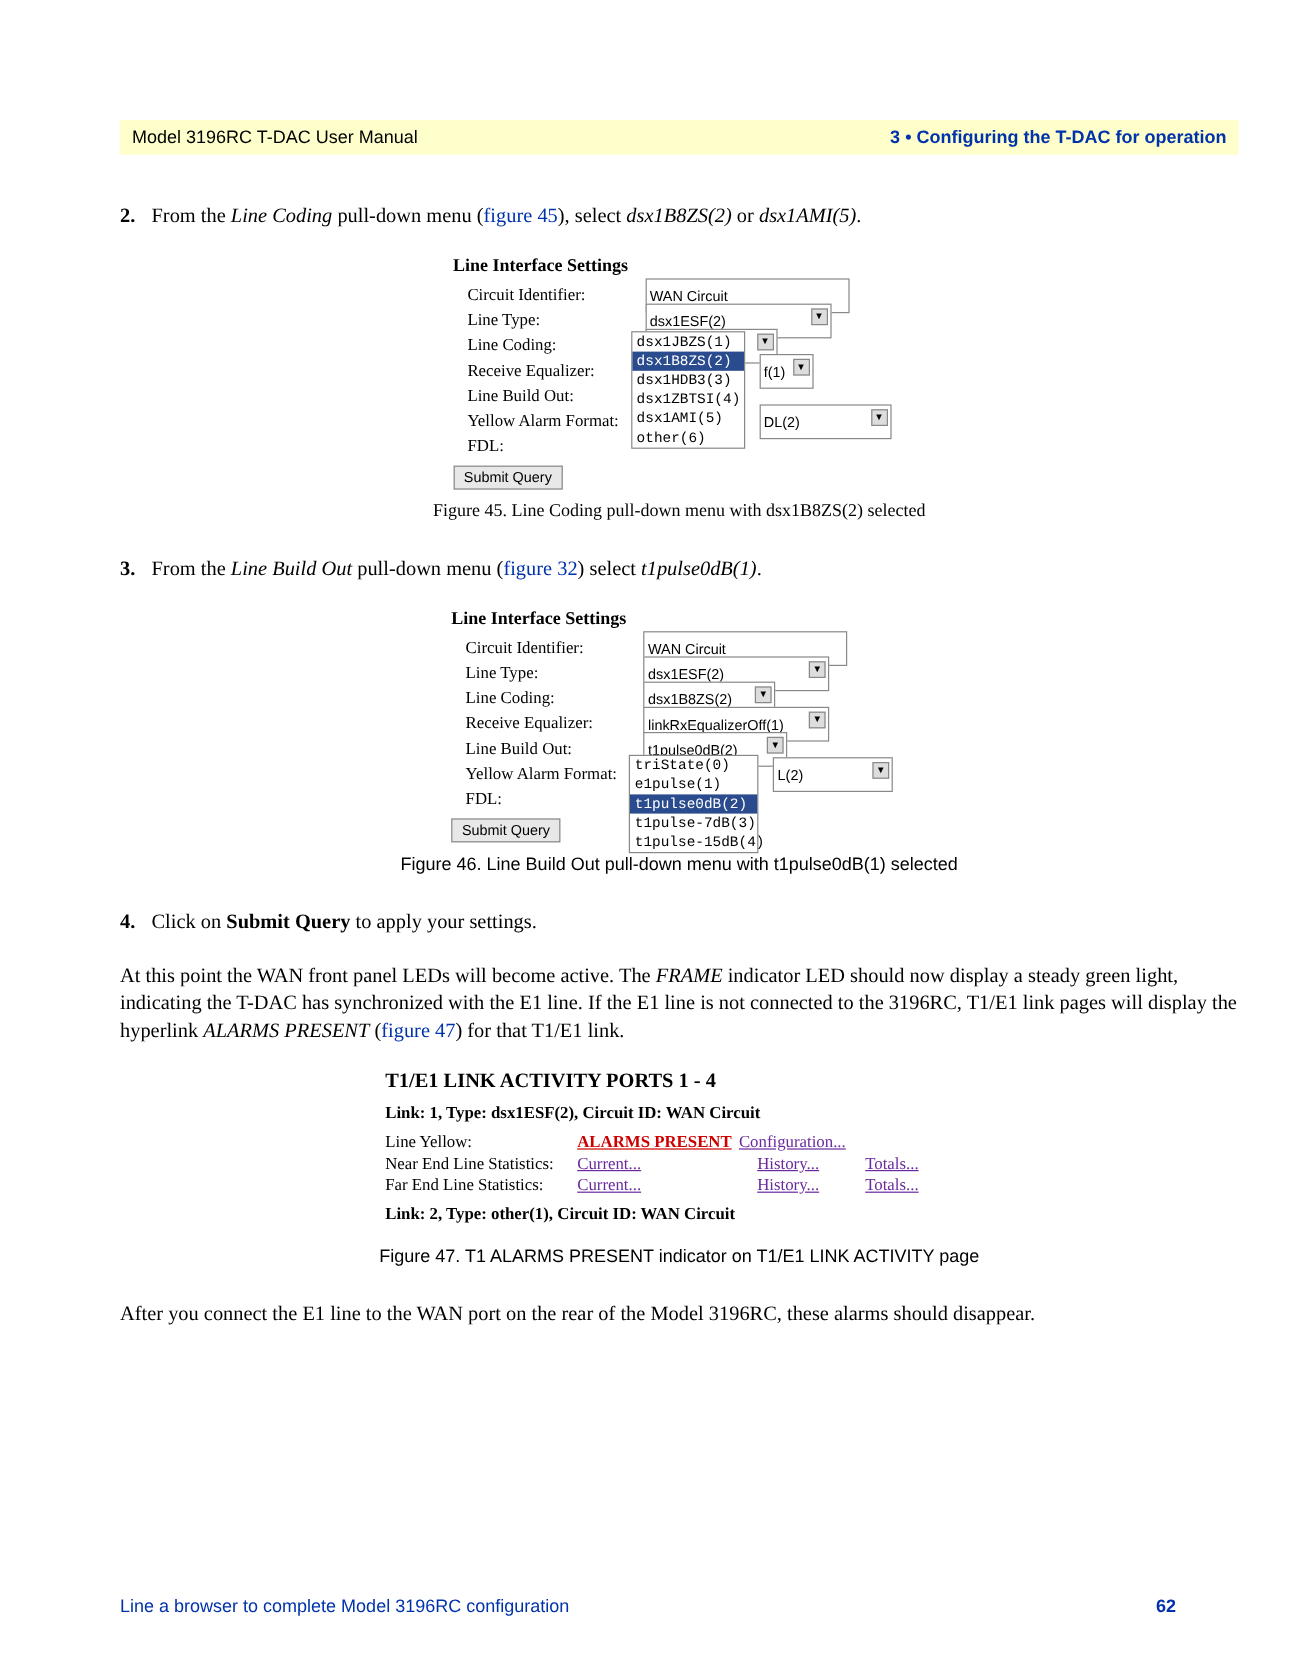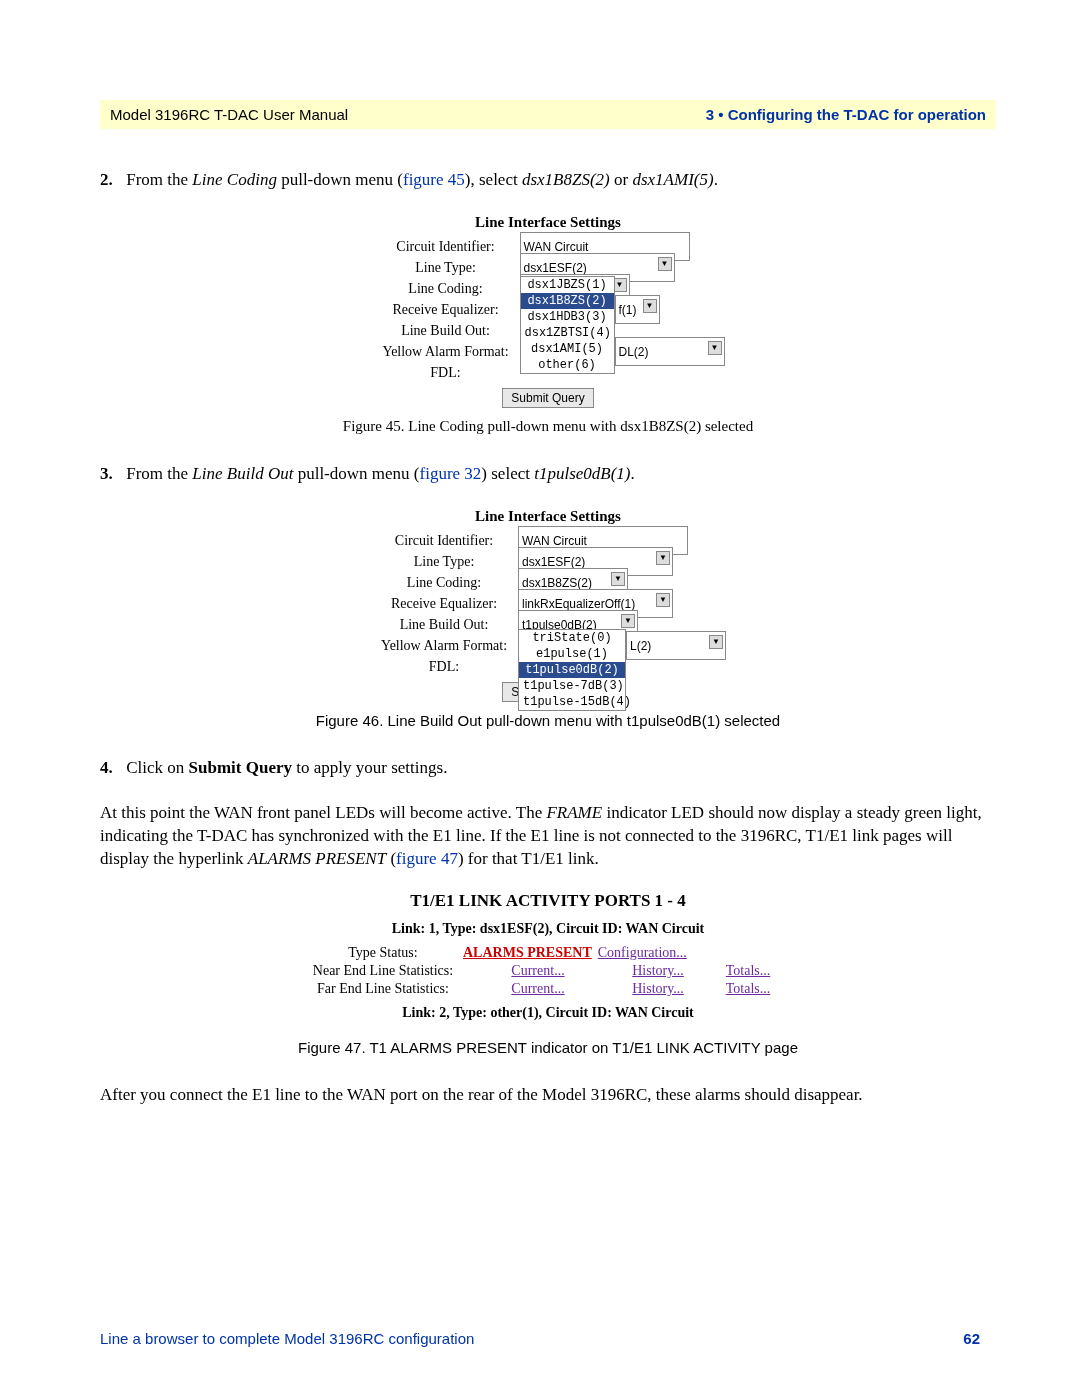--- a/index.html
+++ b/index.html
@@ -7,21 +7,21 @@
     padding: 0;
     background: #fff;
     font-family: Georgia, 'Times New Roman', serif;
     color: #000;
   }
   .page {
     width: 1080px;
     height: 1397px;
     position: relative;
     box-sizing: border-box;
-    padding: 100px 84px 40px 100px;
+    padding: 100px 48px 40px 100px;
   }
   .header-bar {
     background: #ffffcc;
     display: flex;
     justify-content: space-between;
     align-items: center;
     padding: 6px 10px;
     font-size: 15px;
     margin-bottom: 40px;
   }
@@ -58,33 +58,33 @@
     margin-top: 10px;
   }
   .figure-caption-serif {
     font-family: Georgia, serif;
     font-size: 15px;
     margin-top: 10px;
   }
   
   .panel {
     display: inline-block;
-    text-align: center;
+    text-align: left;
     font-family: Georgia, serif;
     font-size: 14px;
   }
   .panel-title {
     font-weight: bold;
     margin-bottom: 6px;
     font-size: 15px;
   }
   .field-row {
     display: flex;
     align-items: center;
-    margin: 1px 0;
+    margin: 1px 12px;
     height: 20px;
   }
   .field-label {
     width: 148px;
     font-size: 14px;
   }
   .field-input, .field-select {
     font-family: Arial, sans-serif;
     font-size: 12px;
     border: 1px solid #888;
@@ -299,25 +299,25 @@
     <span>
       <span>Click on </span><b>Submit Query</b><span> to apply your settings.</span>
     </span>
   </div>
 
   <div class="body-text" style="margin-bottom:20px">
     <span>At this point the WAN front panel LEDs will become active. The </span><span class="italic">FRAME</span><span> indicator LED should now display a steady green light, indicating the T-DAC has synchronized with the E1 line. If the E1 line is not connected to the 3196RC, T1/E1 link pages will display the hyperlink </span><span class="italic">ALARMS PRESENT</span><span> (</span><span class="link">figure 47</span><span>) for that T1/E1 link.</span>
   </div>
 
   <div class="figure-wrap">
-    <div class="panel" style="text-align:center">
+    <div class="panel" style="text-align:left">
       <div class="activity-title">T1/E1 LINK ACTIVITY PORTS 1 - 4</div>
       <div class="activity-sub">Link: 1, Type: dsx1ESF(2), Circuit ID: WAN Circuit</div>
       <div class="activity-row">
-        <span class="activity-label">Type Status:</span>
+        <span class="activity-label">Line Yellow:</span>
         <span class="alarms">ALARMS PRESENT</span>
         <span style="width:6px;display:inline-block"></span>
         <span class="act-link" style="margin-right:0">Configuration...</span>
       </div>
       <div class="activity-row">
         <span class="activity-label">Near End Line Statistics:</span>
         <span class="act-link2" style="width:150px">Current...</span>
         <span class="act-link2">History...</span>
         <span class="act-link2">Totals...</span>
       </div>

